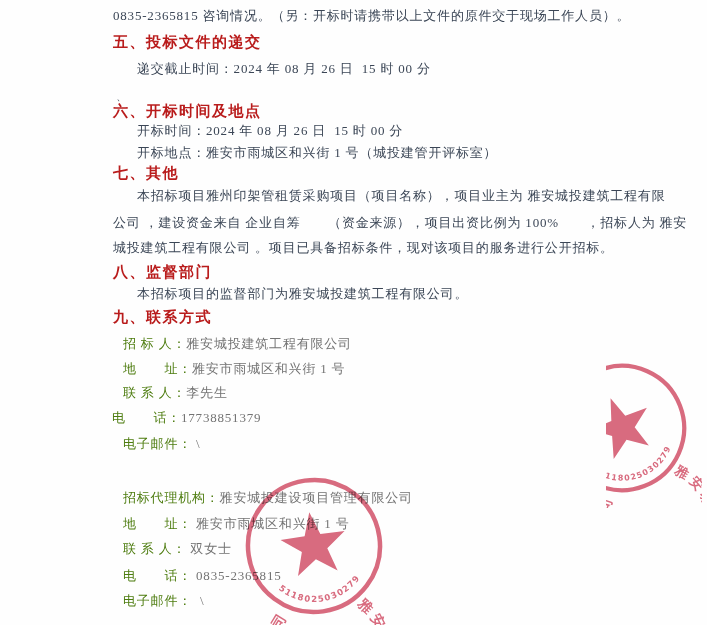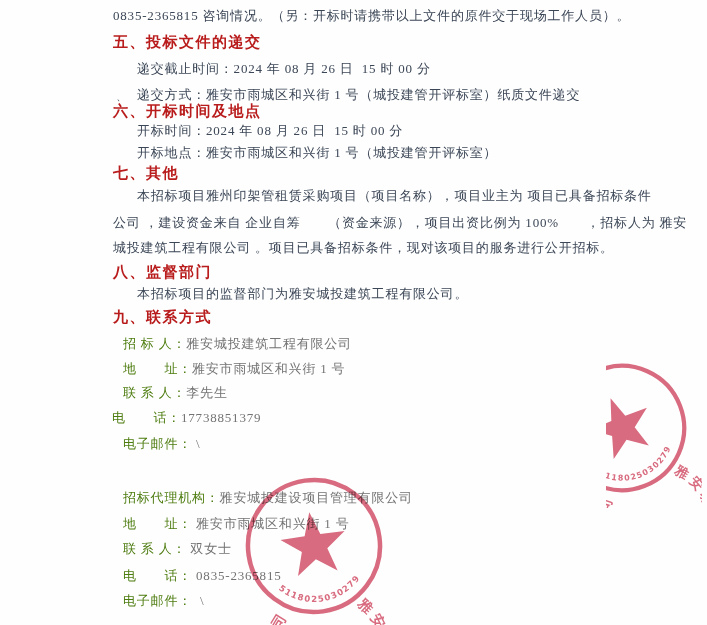--- a/index.html
+++ b/index.html
@@ -34,28 +34,27 @@
 </head>
 <body>
 
 <div class="page">
 
   <div class="line" style="left:113px;top:8px">0835-2365815 咨询情况。（另：开标时请携带以上文件的原件交于现场工作人员）。</div>
 
   <div class="line heading" style="left:113px;top:33px">五、投标文件的递交</div>
   <div class="line" style="left:137px;top:61px">递交截止时间：2024 年 08 月 26 日  15 时 00 分</div>
   <div class="line stray" style="left:116px;top:90px">、</div>
-  <div class="line" style="left:137px;top:87px">递交方式：雅安市雨城区和兴街 1 号（城投建管开评标室）纸质文件递交</div>
 
   <div class="line heading" style="left:113px;top:102px">六、开标时间及地点</div>
   <div class="line" style="left:137px;top:123px">开标时间：2024 年 08 月 26 日  15 时 00 分</div>
   <div class="line" style="left:137px;top:145px">开标地点：雅安市雨城区和兴街 1 号（城投建管开评标室）</div>
 
   <div class="line heading" style="left:113px;top:164px">七、其他</div>
-  <div class="line" style="left:137px;top:188px">本招标项目雅州印架管租赁采购项目（项目名称），项目业主为 项目已具备招标条件</div>
+  <div class="line" style="left:137px;top:188px">本招标项目雅州印架管租赁采购项目（项目名称），项目业主为 雅安城投建筑工程有限</div>
   <div class="line" style="left:113px;top:215px">公司 ，建设资金来自 企业自筹　　（资金来源），项目出资比例为 100%　　，招标人为 雅安</div>
   <div class="line" style="left:113px;top:240px">城投建筑工程有限公司 。项目已具备招标条件，现对该项目的服务进行公开招标。</div>
 
   <div class="line heading" style="left:113px;top:263px">八、监督部门</div>
   <div class="line" style="left:137px;top:286px">本招标项目的监督部门为雅安城投建筑工程有限公司。</div>
 
   <div class="line heading" style="left:113px;top:308px">九、联系方式</div>
 
   <div class="line" style="left:123px;top:336px"><span class="row-label">招 标 人：</span><span class="row-value">雅安城投建筑工程有限公司</span></div>
   <div class="line" style="left:123px;top:361px"><span class="row-label">地　　址：</span><span class="row-value">雅安市雨城区和兴街 1 号</span></div>

